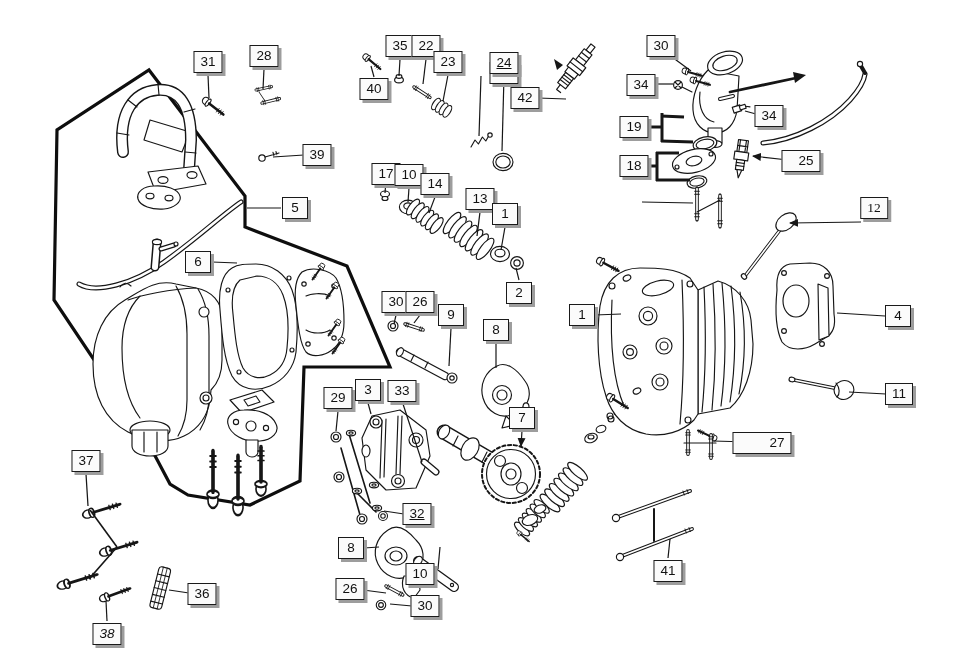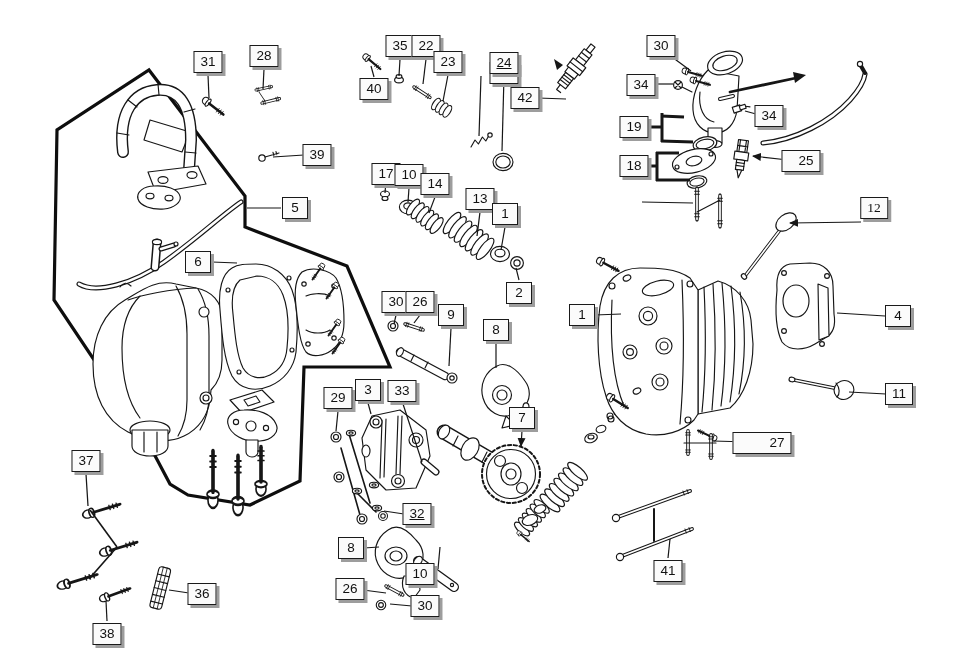--- a/index.html
+++ b/index.html
@@ -545,16 +545,16 @@
       <div class="callout" style="left: 368px; top: 390px;">3</div>
       <div class="callout" style="left: 402px; top: 391px;">33</div>
       <div class="callout" style="left: 522px; top: 418px;">7</div>
       <div class="callout" style="left: 417px; top: 514px; text-decoration: underline;">32</div>
       <div class="callout" style="left: 420px; top: 534px; margin-top: 40px;">10</div>
       <div class="callout" style="left: 351px; top: 548px;">8</div>
       <div class="callout" style="left: 350px; top: 589px;">26</div>
       <div class="callout" style="left: 425px; top: 606px;">30</div>
       <div class="callout" style="left: 202px; top: 594px;">36</div>
       <div class="callout" style="left: 86px; top: 461px;">37</div>
-      <div class="callout" style="left: 107px; top: 634px;">38</div>
+      <div class="callout" style="left: 107px; top: 634px; font-style: italic;">38</div>
       <div class="callout" style="left: 668px; top: 571px;">41</div>
     </div>
 </div>
 
 </body></html>

